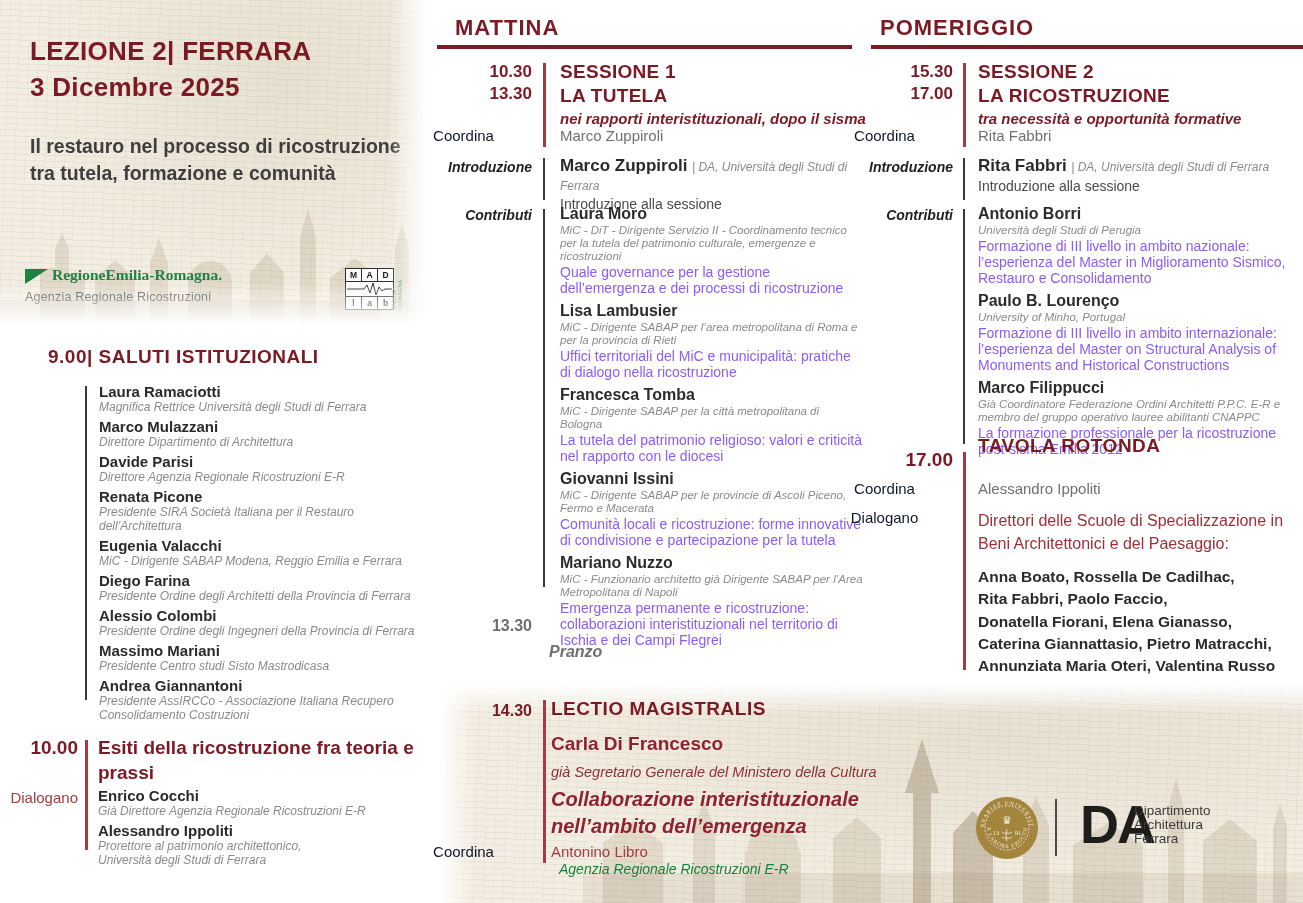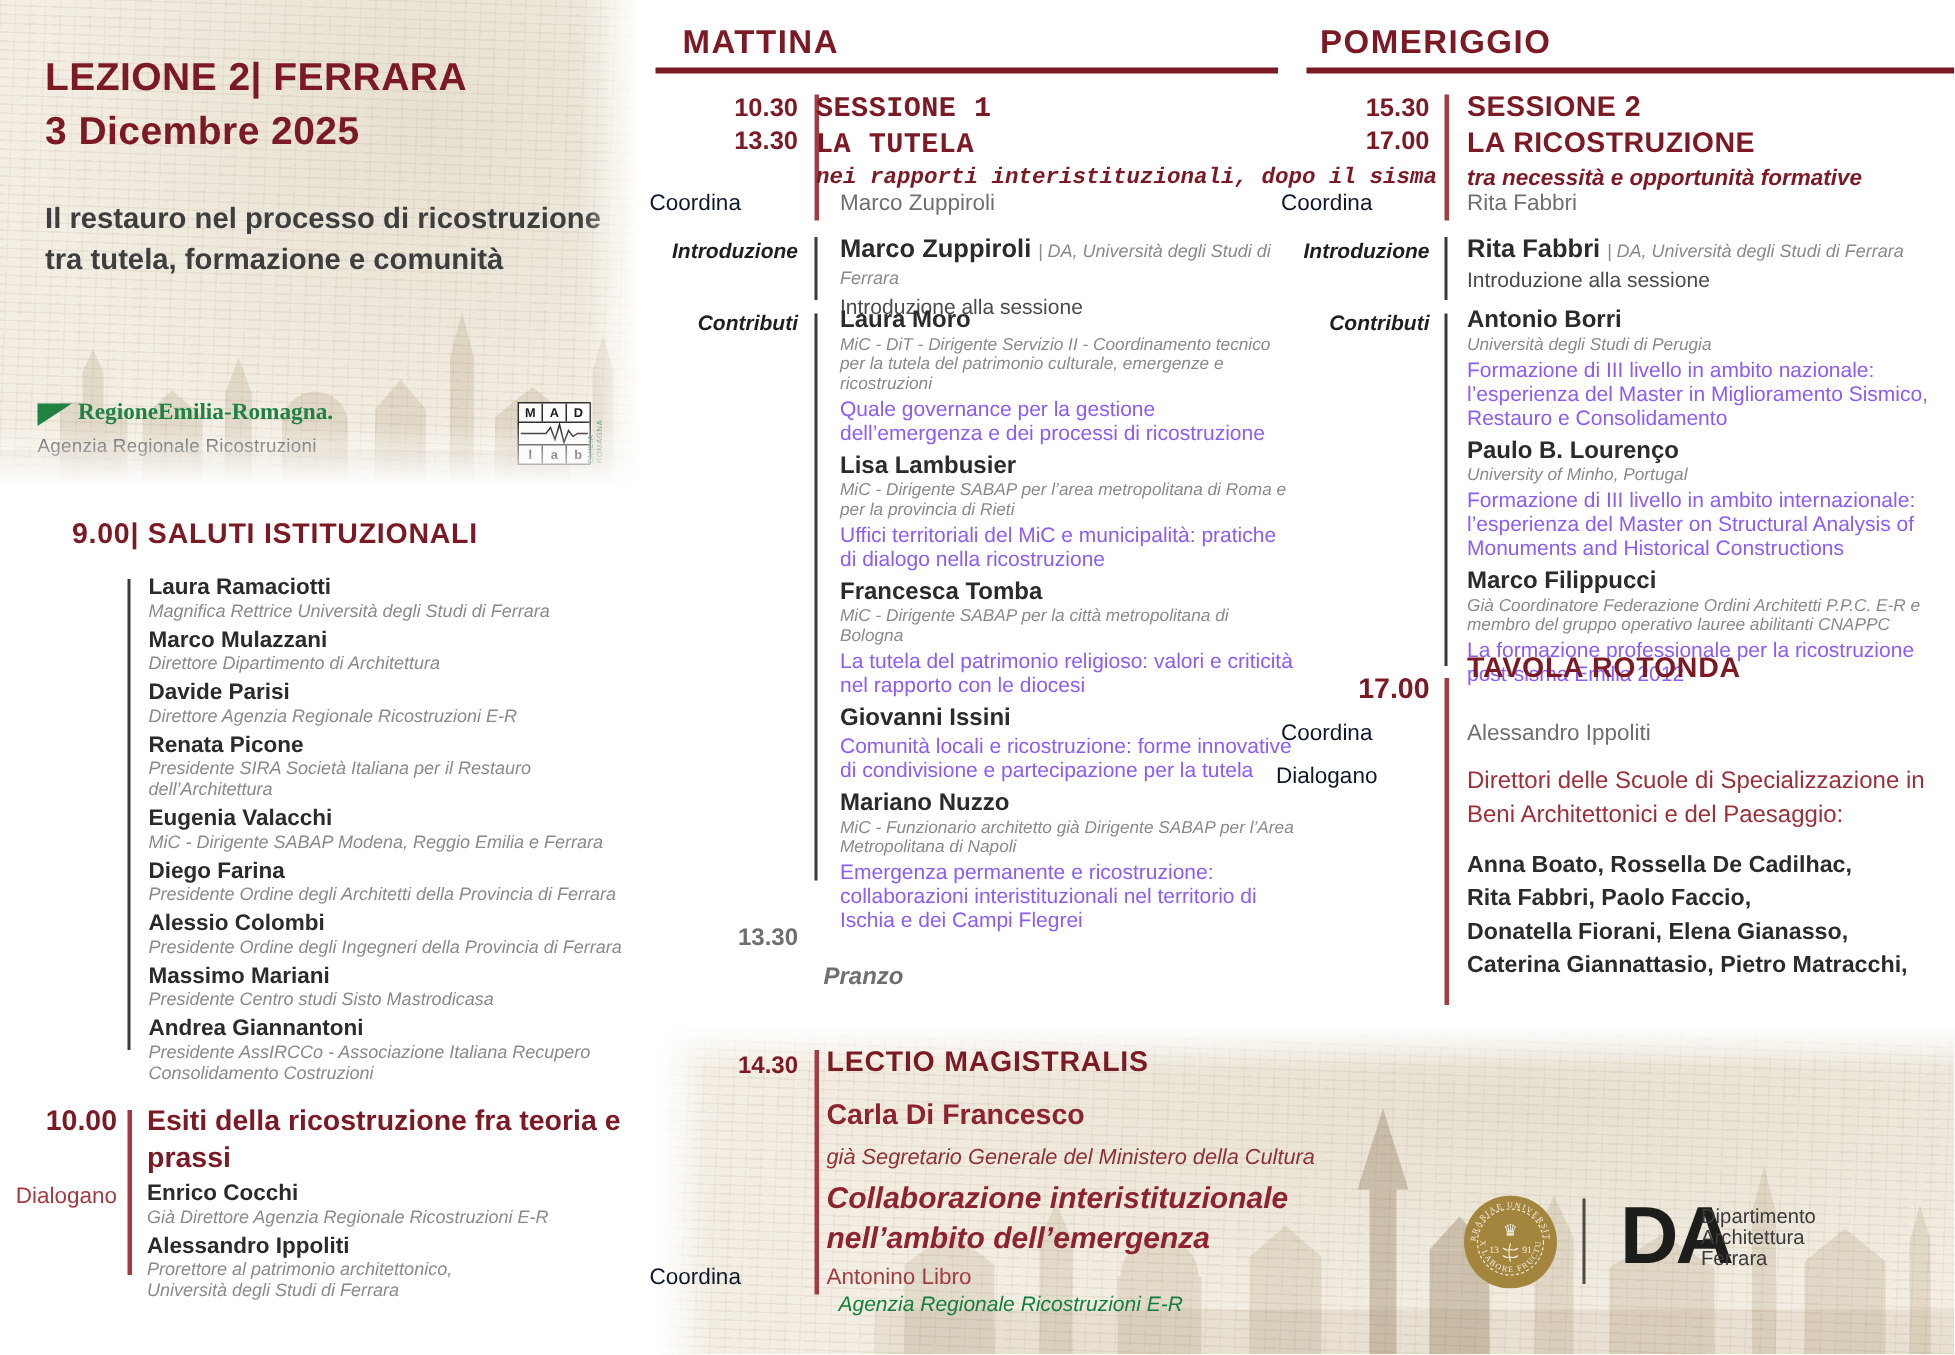--- a/index.html
+++ b/index.html
@@ -208,21 +208,21 @@
   </div>
 
   <div class="abs col-hdr" style="left:455px;top:15px;">MATTINA</div>
   <div class="abs hdr-bar" style="left:437px;top:45px;width:415px;"></div>
 
   <div class="abs times" style="left:440px;top:61px;">
     <div>10.30</div>
     <div>13.30</div>
   </div>
   <div class="abs vline-red" style="left:543px;top:63px;height:84px;"></div>
-  <div class="abs" style="left:544px;top:60px;font-family:Liberation Mono, monospace;">
+  <div class="abs" style="left:560px;top:60px;">
     <div class="sess-no">SESSIONE 1</div>
     <div class="sess-title">LA TUTELA</div>
     <div class="sess-sub">nei rapporti interistituzionali, dopo il sisma</div>
   </div>
   <div class="abs lbl-r" style="left:395px;top:127px;">Coordina</div>
   <div class="abs gray-name" style="left:560px;top:127px;">Marco Zuppiroli</div>
 
   <div class="abs lbl-blk" style="left:395px;top:159px;">Introduzione</div>
   <div class="abs vline-blk" style="left:543px;top:158px;height:42px;"></div>
   <div class="abs" style="left:560px;top:156px;width:310px;">
@@ -246,20 +246,21 @@
       <div class="eaffil">MiC - Dirigente SABAP per l’area metropolitana di Roma e per la provincia di Rieti</div>
       <div class="etalk">Uffici territoriali del MiC e municipalità: pratiche di dialogo nella ricostruzione</div>
     </div>
     <div class="entry">
       <div class="ename">Francesca Tomba</div>
       <div class="eaffil">MiC - Dirigente SABAP per la città metropolitana di Bologna</div>
       <div class="etalk">La tutela del patrimonio religioso: valori e criticità nel rapporto con le diocesi</div>
     </div>
     <div class="entry">
       <div class="ename">Giovanni Issini</div>
+      <div class="eaffil">MiC - Dirigente SABAP per le provincie di Ascoli Piceno, Fermo e Macerata</div>
       <div class="etalk">Comunità locali e ricostruzione: forme innovative di condivisione e partecipazione per la tutela</div>
     </div>
     <div class="entry">
       <div class="ename">Mariano Nuzzo</div>
       <div class="eaffil">MiC - Funzionario architetto già Dirigente SABAP per l’Area Metropolitana di Napoli</div>
       <div class="etalk">Emergenza permanente e ricostruzione: collaborazioni interistituzionali nel territorio di Ischia e dei Campi Flegrei</div>
     </div>
   </div>
 
   <div class="abs pranzo-t" style="left:440px;top:617px;">13.30</div>
@@ -316,20 +317,21 @@
   <div class="abs sec-hdr" style="left:978px;top:435px;">TAVOLA ROTONDA</div>
   <div class="abs lbl-r" style="left:816px;top:480px;">Coordina</div>
   <div class="abs gray-name" style="left:978px;top:480px;">Alessandro Ippoliti</div>
   <div class="abs lbl-r" style="left:816px;top:509px;">Dialogano</div>
   <div class="abs tav-intro" style="left:978px;top:509px;width:338px;">Direttori delle Scuole di Specializzazione in Beni Architettonici e del Paesaggio:</div>
   <div class="abs" style="left:978px;top:566px;">
     <div class="tav-name">Anna Boato, Rossella De Cadilhac,</div>
     <div class="tav-name">Rita Fabbri, Paolo Faccio,</div>
     <div class="tav-name">Donatella Fiorani, Elena Gianasso,</div>
     <div class="tav-name">Caterina Giannattasio, Pietro Matracchi,</div>
+    <div class="tav-name">Annunziata Maria Oteri, Valentina Russo</div>
   </div>
 
   <div class="abs parchment band">
     <svg class="abs" style="right:0;bottom:0" width="720" height="170" viewBox="0 0 720 170">
       <g fill="#8a7048" opacity="0.15">
         <rect x="20" y="110" width="60" height="60"></rect>
           <polygon points="20,110 50,88 80,110"></polygon>
         <rect x="110" y="95" width="22" height="75"></rect>
           <polygon points="110,95 121,68 132,95"></polygon>
         <circle cx="190" cy="118" r="26"></circle>

